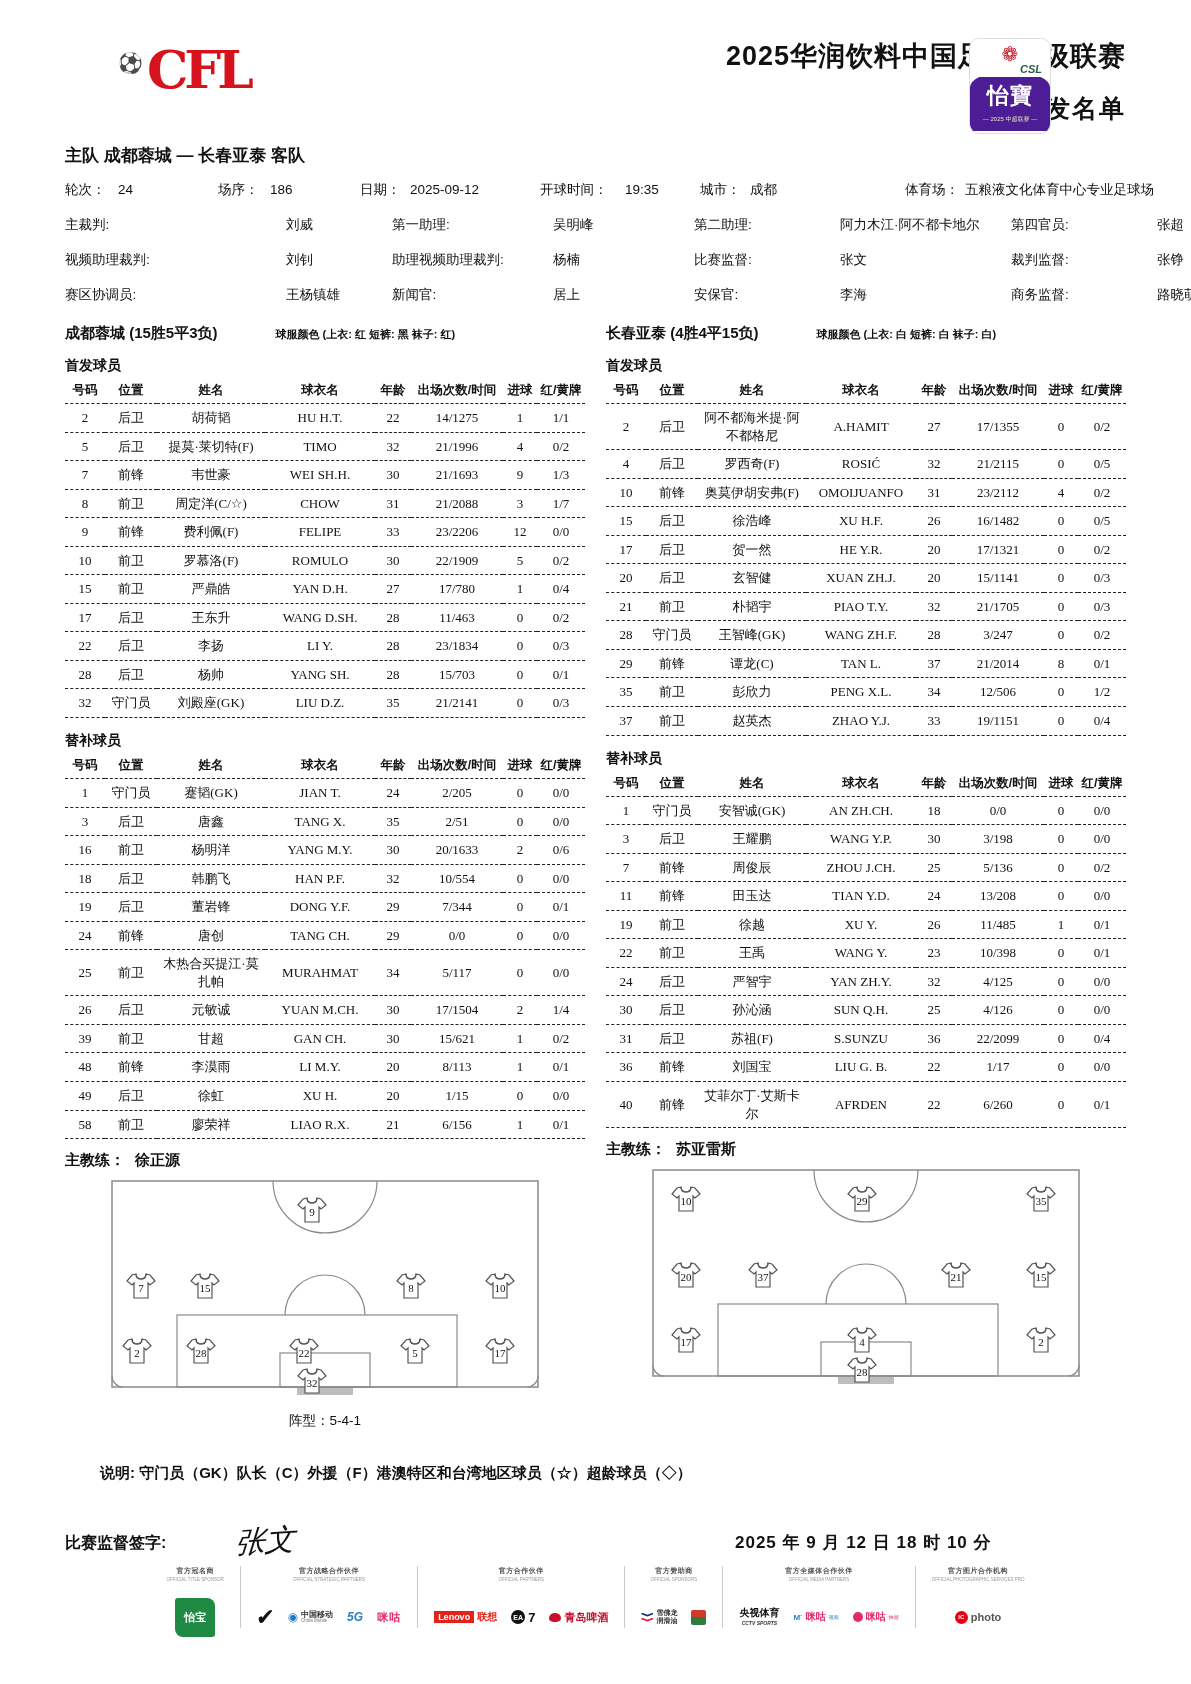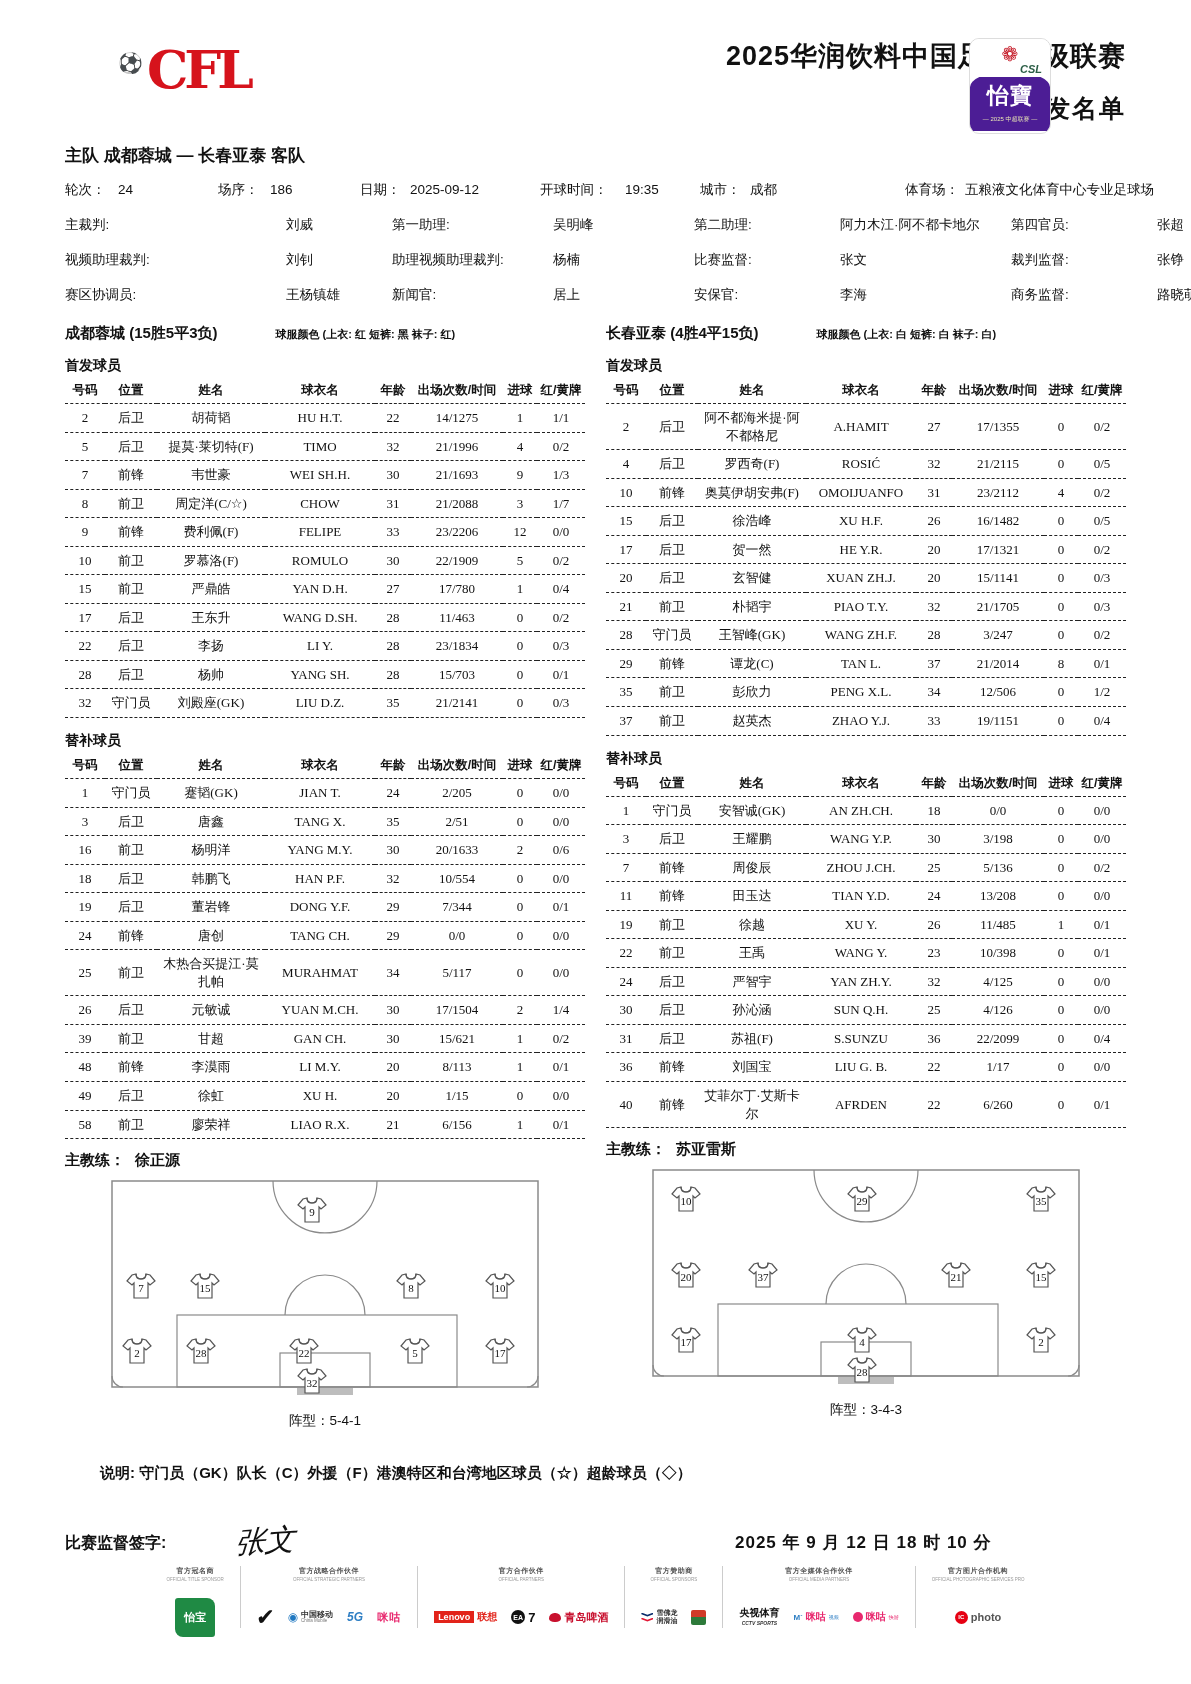--- a/index.html
+++ b/index.html
@@ -947,23 +947,20 @@
 </svg>
           </div>
           <div class="jersey" style="left: 49%; top: 93%;">
 <svg width="30" height="26" viewBox="0 0 30 26">
   <path d="M10 1 C10 4 12 6 15 6 C18 6 20 4 20 1 L24 2 L29 8 L24 12 L22 10 L22 25 L8 25 L8 10 L6 12 L1 8 L6 2 Z" fill="#fff" stroke="#555" stroke-width="1.2"></path>
   <path d="M10 1 C10 4 12 6 15 6 C18 6 20 4 20 1" fill="none" stroke="#555" stroke-width="1.2"></path>
   <text x="15" y="19" text-anchor="middle" font-size="11" font-family="Liberation Serif, serif" fill="#111">28</text>
 </svg>
           </div>
         </div>
-      <div class="formation-cap">
-        <span class="flabel">阵型：</span><span>3-4-3</span>
-      </div>
     </div>
   </div>
 
   <div class="notes">说明: 守门员（GK）队长（C）外援（F）港澳特区和台湾地区球员（☆）超龄球员（◇）</div>
 
   <div class="sign-row">
     <span class="sign-label">比赛监督签字:</span>
     <span class="sign-name">张文</span>
     <span class="sign-date">2025 年 9 月 12 日 18 时 10 分</span>
   </div>

